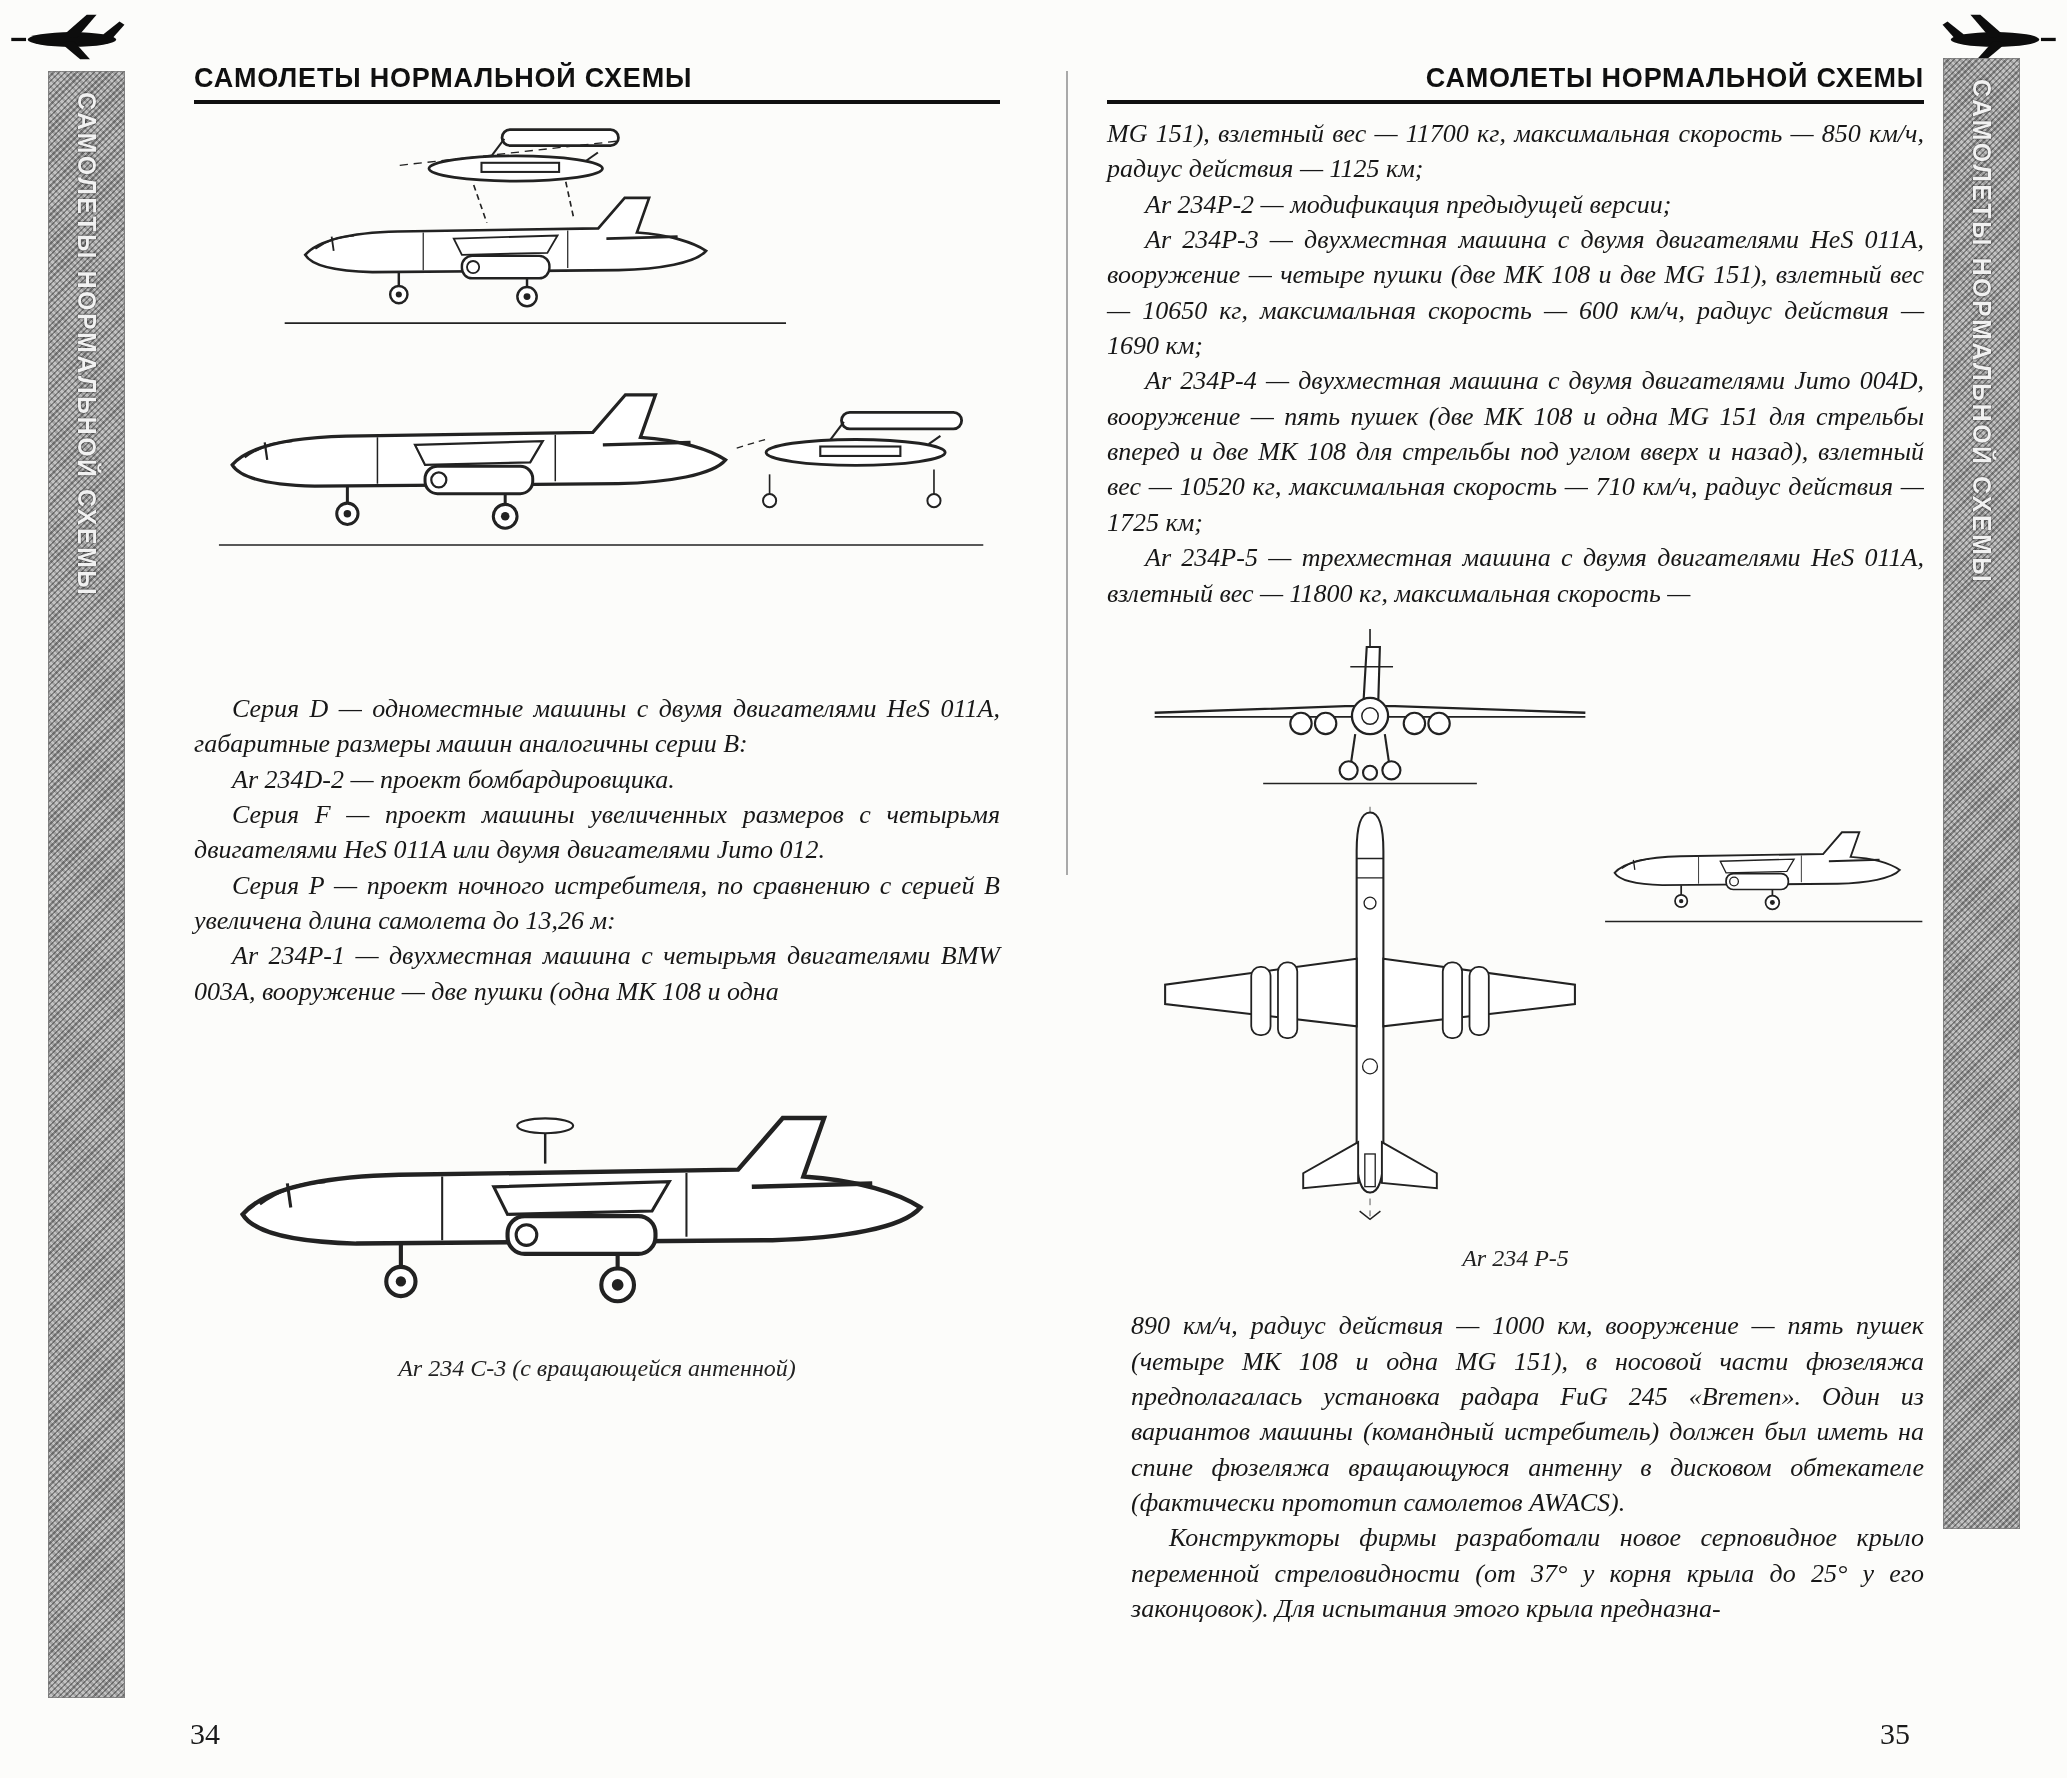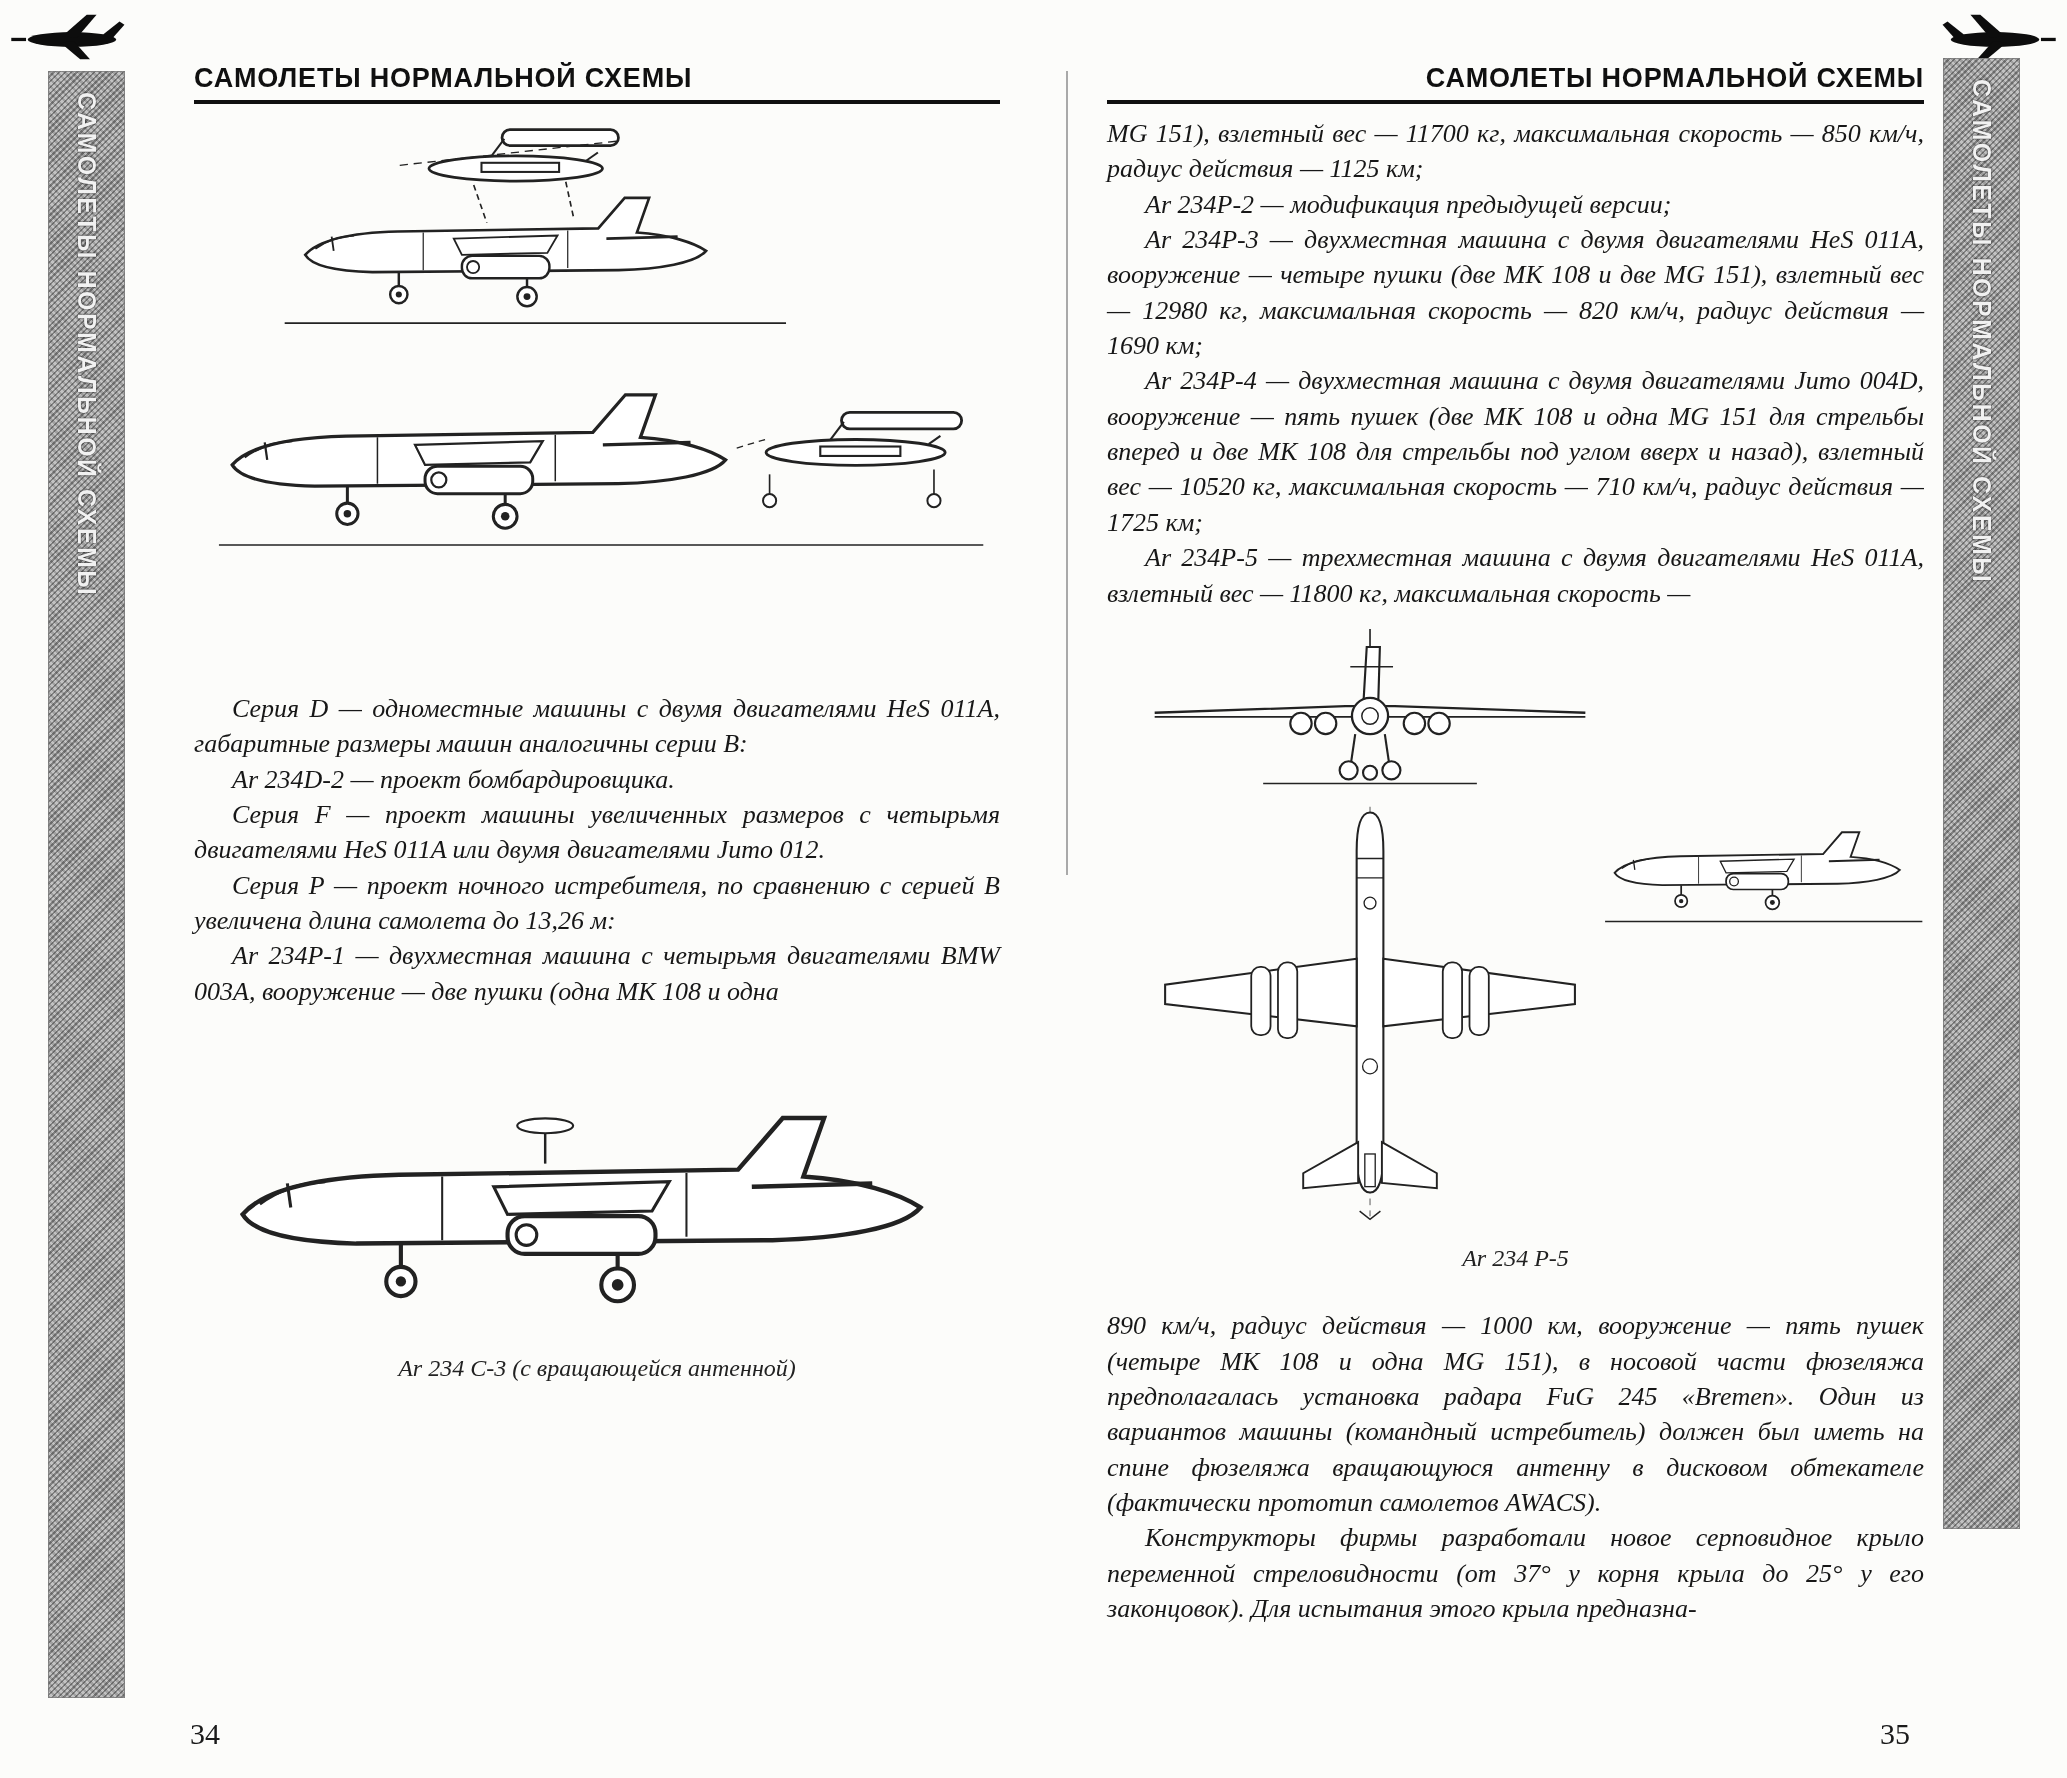--- a/index.html
+++ b/index.html
@@ -52,21 +52,21 @@
   .fig-3v{margin-top:13px;height:600px;}
   .caption{
     font-style:italic;font-size:24px;text-align:center;color:#222;
   }
   .caption.cap-top{margin-top:16.4px;}
   .caption.cap-bottom{margin-top:11.5px;}
   .caption.cap-right{margin-top:21.4px;}
   
   .bodytext{margin-top:49px;font-style:italic;}
   .bodytext.tight{margin-top:11.5px;}
-  .bodytext.after-fig{margin-top:36px;}
+  .bodytext.after-fig{margin-top:36px;margin-left:24px;}
   .bodytext p{
     margin:0;font-size:26px;line-height:1.36;text-align:justify;
     text-indent:38px;color:#171717;
   }
   .bodytext p.cont{text-indent:0;}
   
   .pagenum{
     position:absolute;top:1717px;font-size:30px;color:#1a1a1a;
     font-family:"Liberation Serif",serif;
   }
@@ -213,21 +213,21 @@
     <div class="caption cap-bottom">Ar 234 C-3 (с вращающейся антенной)</div>
   </div>
 
   <div class="page page-right">
     <div class="running-head right">САМОЛЕТЫ НОРМАЛЬНОЙ СХЕМЫ</div>
     <div class="rule"></div>
 
     <div class="bodytext tight">
       <p class="cont">MG 151), взлетный вес — 11700 кг, максимальная скорость — 850 км/ч, радиус действия — 1125 км;</p>
       <p>Ar 234P-2 — модификация предыдущей версии;</p>
-      <p>Ar 234P-3 — двухместная машина с двумя двигателями HeS 011A, вооружение — четыре пушки (две MK 108 и две MG 151), взлетный вес — 12980 кг, максимальная скорость — 820 км/ч, радиус действия — 1690 км;</p>
+      <p>Ar 234P-3 — двухместная машина с двумя двигателями HeS 011A, вооружение — четыре пушки (две MK 108 и две MG 151), взлетный вес — 10650 кг, максимальная скорость — 600 км/ч, радиус действия — 1690 км;</p>
       <p>Ar 234P-4 — двухместная машина с двумя двигателями Jumo 004D, вооружение — пять пушек (две MK 108 и одна MG 151 для стрельбы вперед и две MK 108 для стрельбы под углом вверх и назад), взлетный вес — 10520 кг, максимальная скорость — 710 км/ч, радиус действия — 1725 км;</p>
       <p>Ar 234P-5 — трехместная машина с двумя двигателями HeS 011A, взлетный вес — 11800 кг, максимальная скорость —</p>
     </div>
 
     <div class="fig fig-3v">
       <svg width="817" height="600" viewBox="0 0 994 730">
         <use href="#plane-front" x="40" y="0" width="560" height="220"></use>
         <use href="#plane-top" x="40" y="222" width="560" height="506"></use>
         <use href="#plane-side" x="614" y="248" width="370" height="106"></use>
         <line x1="606" y1="362" x2="992" y2="362" stroke="#222" stroke-width="2"></line>

